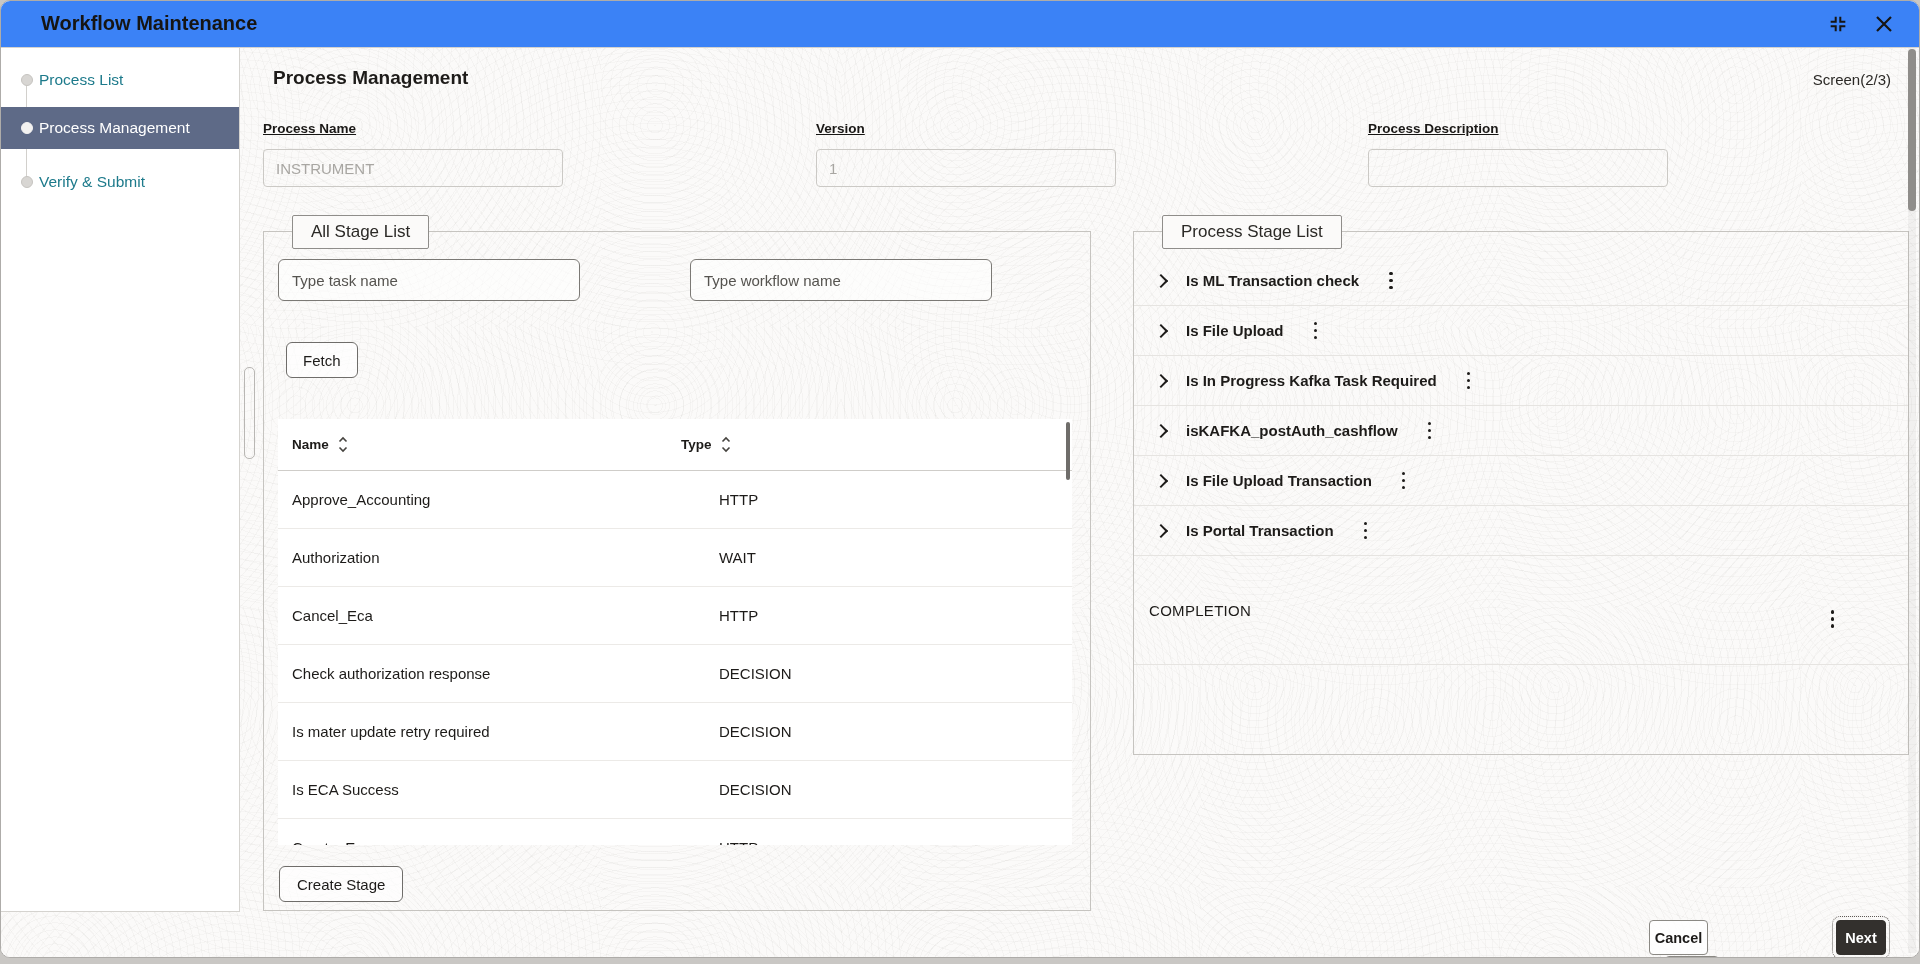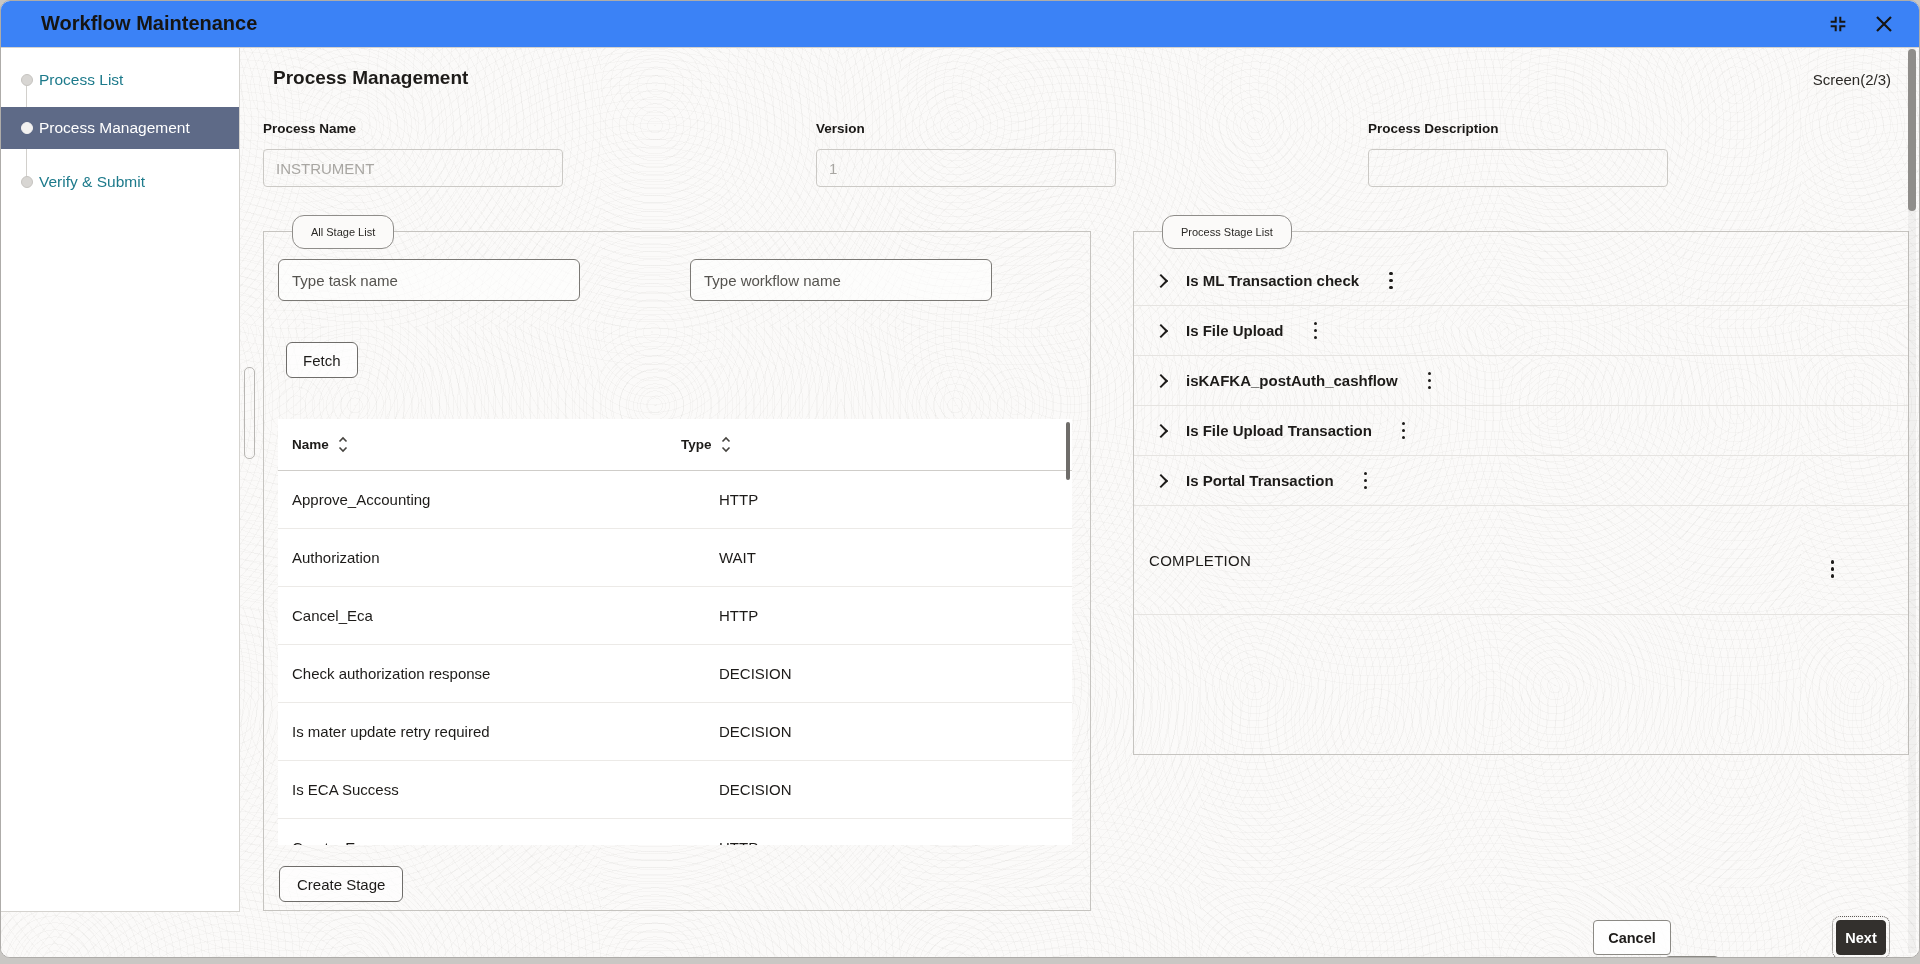--- a/index.html
+++ b/index.html
@@ -41,33 +41,33 @@
 
   
   .main-scroll{position:absolute;right:3px;top:0;bottom:4px;width:8px;background:rgba(0,0,0,0.04);}
   .main-scroll .thumb{position:absolute;top:2px;left:0;width:8px;height:162px;background:#8f8d8a;border-radius:4px;}
 
   
   .page-heading{position:absolute;left:272px;top:20px;font-size:19px;font-weight:bold;color:#1d1b19;}
   .screen-ind{position:absolute;right:28px;top:24px;font-size:15px;color:#2b2926;}
 
   
-  .field{position:absolute;top:74px;width:302px;}
+  .field{position:absolute;top:74px;width:302px;text-decoration:underline;}
   .field .flabel{font-size:13.5px;font-weight:bold;color:#1a1816;margin-bottom:13px;}
   .field input{width:300px;height:38px;box-sizing:border-box;border:1px solid #cbc9c5;border-radius:4px;
                background:transparent;padding:0 12px;font-size:15px;color:#a8a6a2;
                font-family:"Liberation Sans",sans-serif;}
   .field-1{left:262px;} .field-2{left:815px;} .field-3{left:1367px;}
 
   
   .fs{position:absolute;border:1px solid #c6c4c0;}
   .fs-all{left:262px;top:184px;width:826px;height:678px;}
   .fs-stage{left:1132px;top:184px;width:774px;height:522px;}
   .legend{position:absolute;top:-17px;left:28px;height:32px;padding:0 18px;border:1px solid #8f8d8a;
-          border-radius:12px;background:#fbfaf9;display:flex;align-items:center;font-size:11px;color:#2b2926;}
+          border-radius:2px;background:#fbfaf9;display:flex;align-items:center;font-size:17px;color:#2b2926;}
 
   .text-input{position:absolute;height:42px;width:302px;box-sizing:border-box;border:1px solid #7b7975;
               border-radius:6px;background:rgba(255,255,255,.55);padding:0 13px;font-size:15px;color:#403e3a;
               font-family:"Liberation Sans",sans-serif;}
   .text-input::placeholder{color:#55534f;opacity:1;}
   .inp-task{left:14px;top:27px;}
   .inp-flow{left:426px;top:27px;}
 
   .btn{box-sizing:border-box;border:1px solid #6f6d6a;border-radius:6px;background:rgba(255,255,255,.65);
        font-size:15px;color:#1d1b19;font-family:"Liberation Sans",sans-serif;cursor:pointer;
@@ -98,21 +98,21 @@
   .kebab i{width:3.5px;height:3.5px;border-radius:50%;background:#1d1b19;}
   .stage-row.completion{height:108px;font-weight:normal;padding-left:15px;}
   .stage-row.completion .stage-label{letter-spacing:.3px;}
   .stage-row.completion .kebab{position:absolute;right:70px;top:50px;}
 
   
   .foot-btn{position:absolute;top:873px;height:35px;box-sizing:border-box;border:1px solid #8b8984;
             border-radius:4px;background:rgba(255,255,255,.8);font-size:14.5px;font-weight:600;color:#1d1b19;
             display:flex;align-items:center;justify-content:center;cursor:pointer;
             font-family:"Liberation Sans",sans-serif;}
-  .btn-cancel{left:1592px;width:78px;}
+  .btn-cancel{left:1648px;width:59px;}
   .btn-back{left:1664px;width:54px;margin-top:36px;}
   .btn-next{left:1835px;width:50px;background:#33302d;border-color:#33302d;color:#fff;
             outline:1.5px dotted #5e5a56;outline-offset:3px;}
 </style>
 </head>
 <body>
 
 <div class="backdrop">
   <div class="window">
 
@@ -249,20 +249,29 @@
     <span class="chev"></span>
     <span class="stage-label">Is File Upload</span>
     <span class="kebab">
                 <i></i>
                 <i></i>
                 <i></i>
               </span>
   </div>
             <div class="stage-row">
     <span class="chev"></span>
+    <span class="stage-label">Is In Progress Kafka Task Required</span>
+    <span class="kebab">
+                <i></i>
+                <i></i>
+                <i></i>
+              </span>
+  </div>
+            <div class="stage-row">
+    <span class="chev"></span>
     <span class="stage-label">isKAFKA_postAuth_cashflow</span>
     <span class="kebab">
                 <i></i>
                 <i></i>
                 <i></i>
               </span>
   </div>
             <div class="stage-row">
     <span class="chev"></span>
     <span class="stage-label">Is File Upload Transaction</span>

